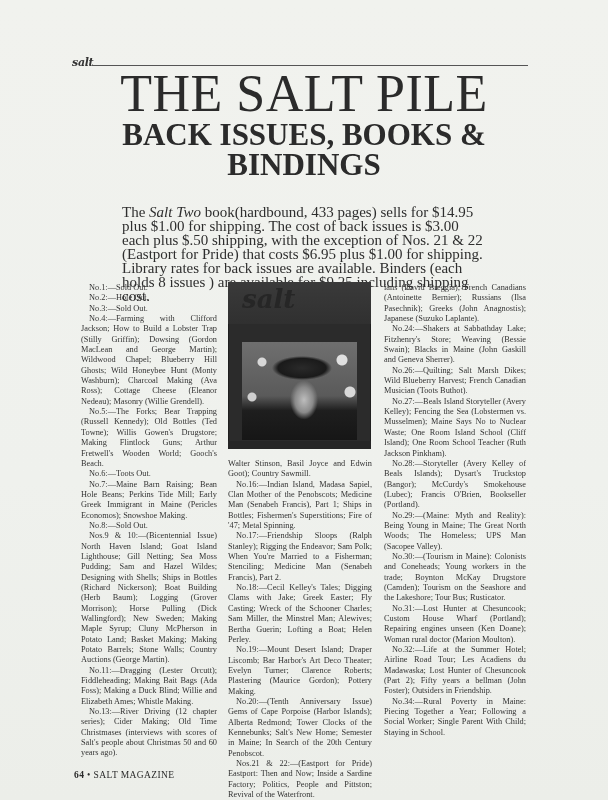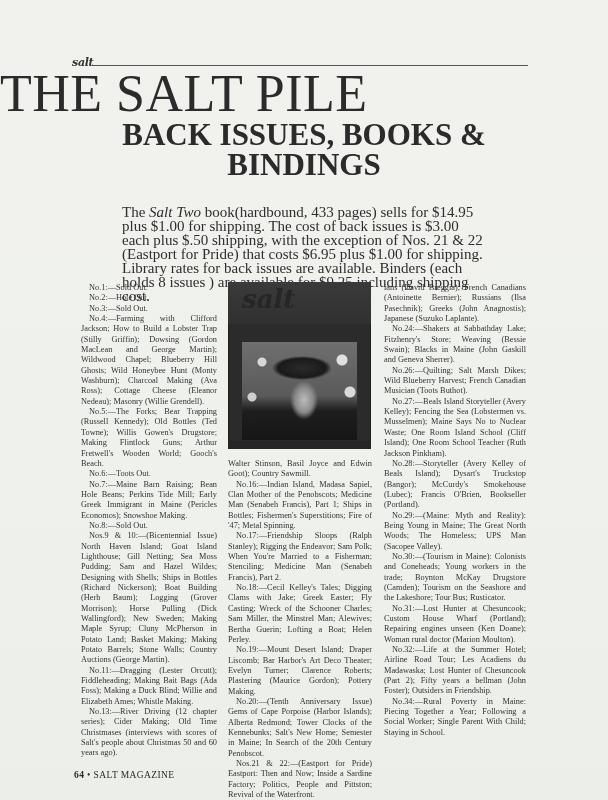--- a/index.html
+++ b/index.html
@@ -25,20 +25,21 @@
       position: absolute; left: 0; top: 0;
       font-family: "DejaVu Serif", serif; font-style: italic; font-weight: bold;
       font-size: 11px; color: #333; letter-spacing: -0.3px;
     }
     .running-head .rule {
       position: absolute; left: 20px; right: 0; top: 9px;
       border-top: 1.2px solid #555;
     }
     .title {
       position: absolute; left: 0; width: 608px; top: 66px;
+      text-align: center;
       font-family: "Liberation Serif", serif;
       font-size: 52px; line-height: 56px; color: #2b2b2b;
       letter-spacing: 0.5px;
     }
     .subtitle {
       position: absolute; left: 100px; width: 408px; top: 120px;
       text-align: center;
       font-family: "Liberation Serif", serif;
       font-size: 31px; line-height: 30px; color: #2b2b2b; font-weight: bold;
     }
@@ -142,21 +143,21 @@
     <p class="entry">No.20:—(Tenth Anniversary Issue) Gems of Cape Porpoise (Harbor Islands); Alberta Redmond; Tower Clocks of the Kennebunks; Salt's New Home; Semester in Maine; In Search of the 20th Century Penobscot.</p>
     <p class="entry">Nos.21 &amp; 22:—(Eastport for Pride) Eastport: Then and Now; Inside a Sardine Factory; Politics, People and Pittston; Revival of the Waterfront.</p>
 
   </div>
 
   <div class="col col-3">
     <p class="entry cont">ians (David Breggia); French Canadians (Antoinette Bernier); Russians (Ilsa Pasechnik); Greeks (John Anagnostis); Japanese (Suzuko Laplante).</p>
     <p class="entry">No.24:—Shakers at Sabbathday Lake; Fitzhenry's Store; Weaving (Bessie Swain); Blacks in Maine (John Gaskill and Geneva Sherrer).</p>
     <p class="entry">No.26:—Quilting; Salt Marsh Dikes; Wild Blueberry Harvest; French Canadian Musician (Toots Buthot).</p>
     <p class="entry">No.27:—Beals Island Storyteller (Avery Kelley); Fencing the Sea (Lobstermen vs. Musselmen); Maine Says No to Nuclear Waste; One Room Island School (Cliff Island); One Room School Teacher (Ruth Jackson Pinkham).</p>
-    <p class="entry">No.28:—Storyteller (Avery Kelley of Beals Island); Dysart's Truckstop (Bangor); McCurdy's Smokehouse (Lubec); Francis O'Brien, Bookseller (Portland).</p>
+    <p class="entry">No.28:—Storyteller (Avery Kelley of Beals Islands); Dysart's Truckstop (Bangor); McCurdy's Smokehouse (Lubec); Francis O'Brien, Bookseller (Portland).</p>
     <p class="entry">No.29:—(Maine: Myth and Reality): Being Young in Maine; The Great North Woods; The Homeless; UPS Man (Sacopee Valley).</p>
     <p class="entry">No.30:—(Tourism in Maine): Colonists and Coneheads; Young workers in the trade; Boynton McKay Drugstore (Camden); Tourism on the Seashore and the Lakeshore; Tour Bus; Rusticator.</p>
     <p class="entry">No.31:—Lost Hunter at Chesuncook; Custom House Wharf (Portland); Repairing engines unseen (Ken Doane); Woman rural doctor (Marion Moulton).</p>
     <p class="entry">No.32:—Life at the Summer Hotel; Airline Road Tour; Les Acadiens du Madawaska; Lost Hunter of Chesuncook (Part 2); Fifty years a bellman (John Foster); Outsiders in Friendship.</p>
     <p class="entry">No.34:—Rural Poverty in Maine: Piecing Together a Year; Following a Social Worker; Single Parent With Child; Staying in School.</p>
 
   </div>
 
   <div class="folio">
     <b>64</b>

